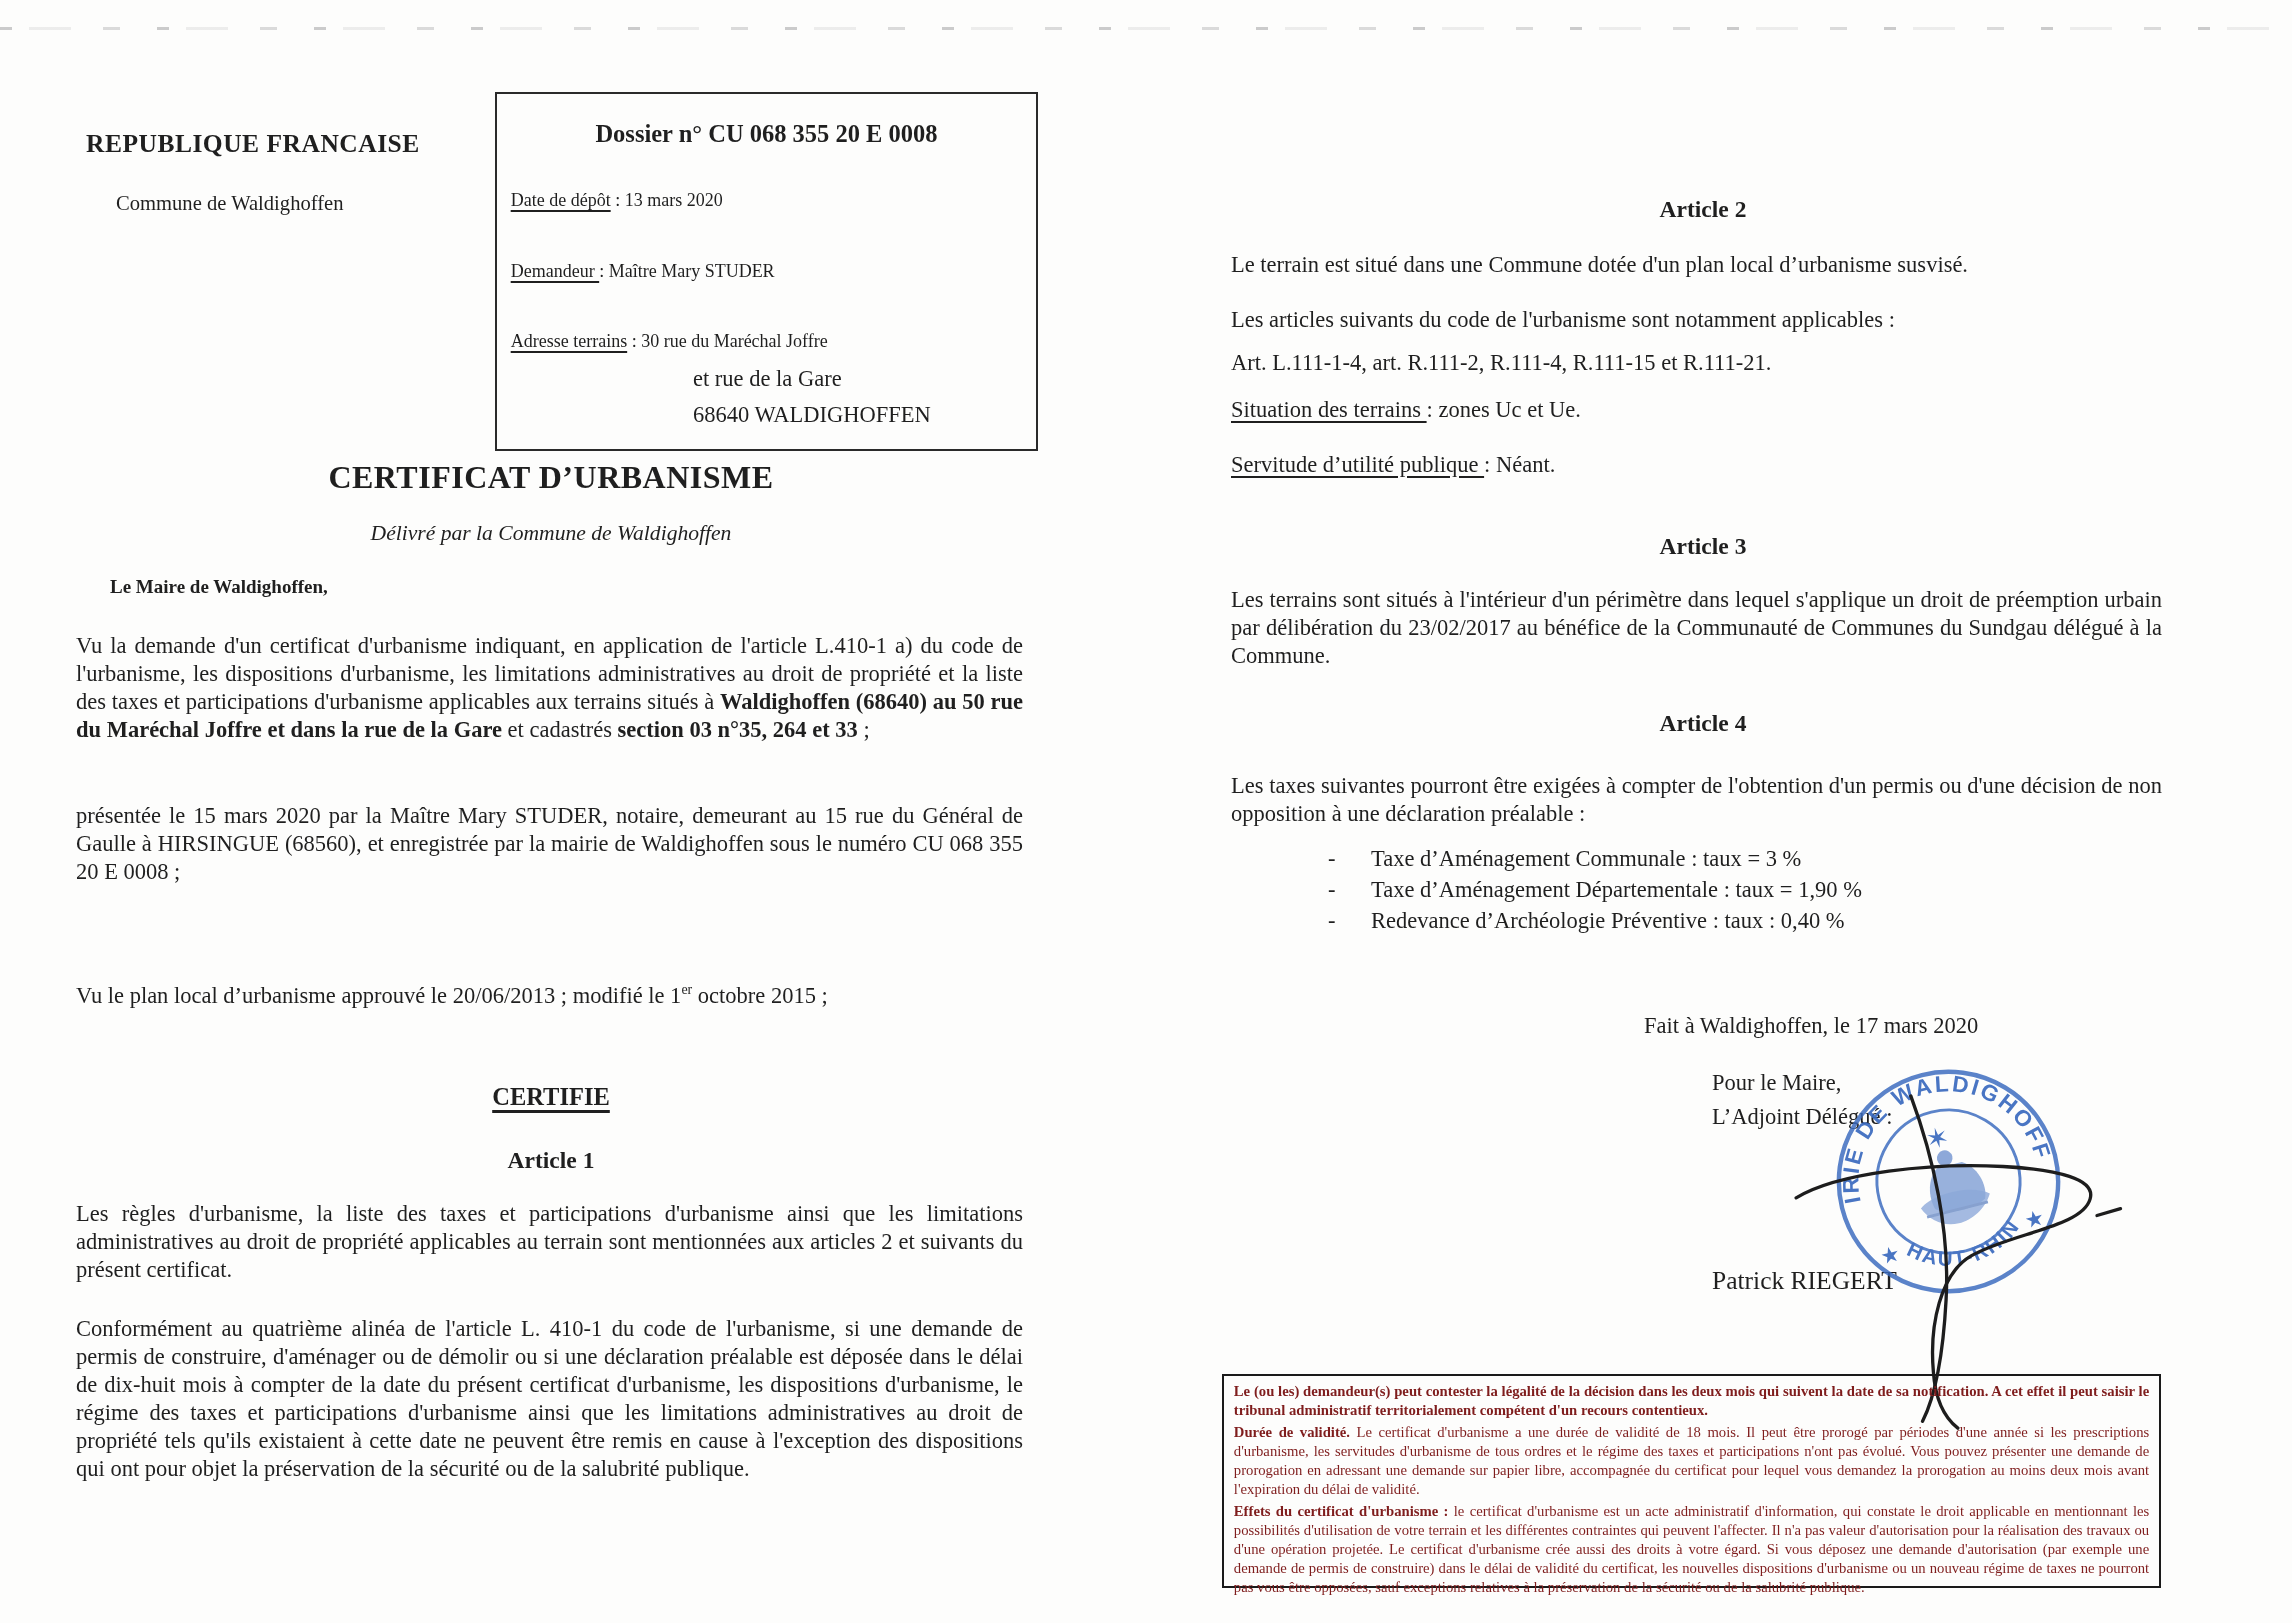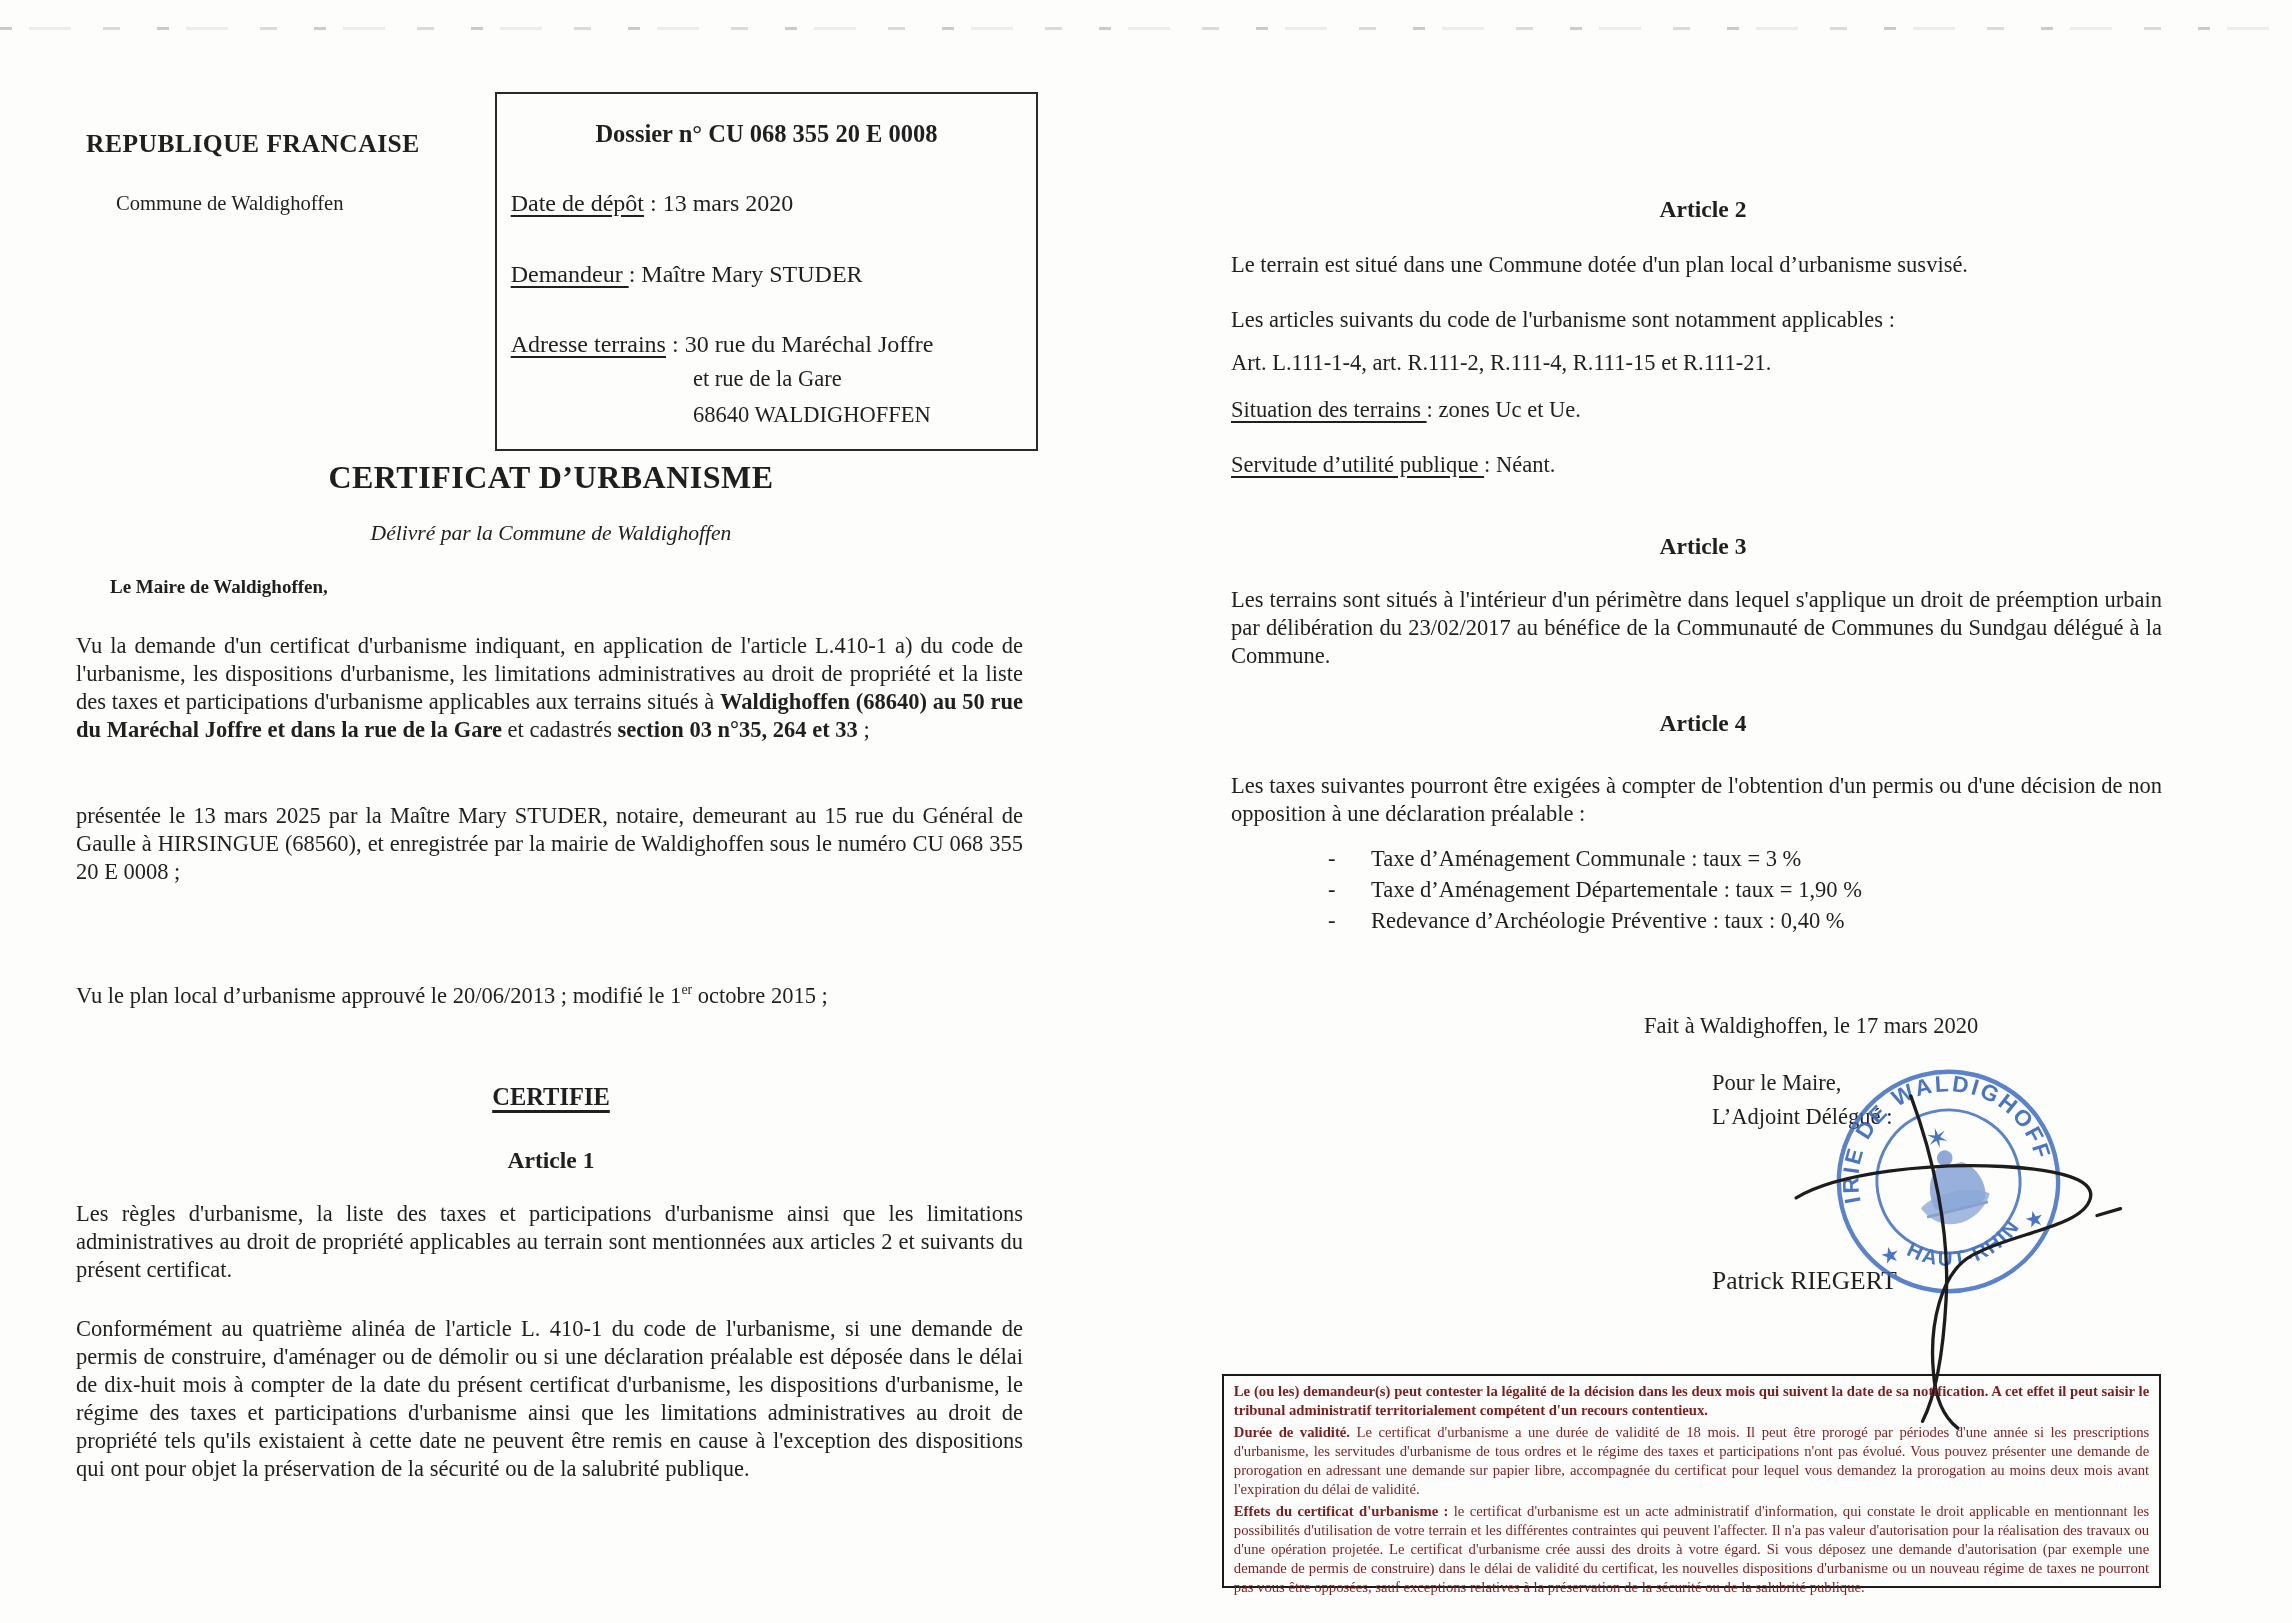--- a/index.html
+++ b/index.html
@@ -22,21 +22,21 @@
       rgba(50,50,55,.55) 0 11.8px, rgba(0,0,0,0) 11.8px 29px,
       rgba(50,50,55,.18) 29px 71px, rgba(0,0,0,0) 71px 103px,
       rgba(50,50,55,.38) 103px 120px, rgba(0,0,0,0) 120px 157px);
   }
   
   .rf{left:86px;top:129px;width:372px;font-size:25.5px;font-weight:bold;letter-spacing:0.5px;}
   .commune{left:116px;top:192px;font-size:20.6px;}
   
   .dossier{left:495px;top:92px;width:539px;height:355px;border:2px solid #2a2a2a;}
   .dossier .d-title{position:absolute;left:0;top:25.5px;width:100%;text-align:center;font-size:24.5px;font-weight:bold;}
-  .d-row{position:absolute;left:13.7px;font-size:24px;}
+  .d-row{position:absolute;left:13.7px;font-size:18px;}
   .d-date{top:96px;}
   .d-dem{top:167px;}
   .d-addr{top:237px;}
   .d-addr2{position:absolute;left:196px;top:272px;font-size:22.5px;}
   .d-addr3{position:absolute;left:196px;top:308px;font-size:22.5px;}
   
   .main-title{left:61px;top:459px;width:980px;font-size:32px;font-weight:bold;letter-spacing:0.5px;}
   .sub-title{left:61px;top:521px;width:980px;font-size:21.6px;font-style:italic;}
   .salutation{left:78px;top:576px;font-size:19px;font-weight:bold;margin-left:32px;}
   .p1{left:76px;top:632px;width:947px;}
@@ -94,21 +94,21 @@
     <div class="d-addr2">et rue de la Gare</div>
     <div class="d-addr3">68640 WALDIGHOFFEN</div>
   </div>
 
   <div class="abs main-title center">CERTIFICAT D’URBANISME</div>
   <div class="abs sub-title center">Délivré par la Commune de Waldighoffen</div>
   <div class="abs salutation">Le Maire de Waldighoffen,</div>
 
   <p class="abs p1 j body-txt" style="margin:0"><span>Vu la demande d'un certificat d'urbanisme indiquant, en application de l'article L.410-1 a) du code de l'urbanisme, les dispositions d'urbanisme, les limitations administratives au droit de propriété et la liste des taxes et participations d'urbanisme applicables aux terrains situés à </span><span class="b">Waldighoffen (68640) au 50 rue du Maréchal Joffre et dans la rue de la Gare</span><span> et cadastrés </span><span class="b">section 03 n°35, 264 et 33</span><span> ;</span></p>
 
-  <p class="abs p2 j body-txt" style="margin:0">présentée le 13 mars 2025 par la Maître Mary STUDER, notaire, demeurant au 15 rue du Général de Gaulle à HIRSINGUE (68560), et enregistrée par la mairie de Waldighoffen sous le numéro CU 068 355 20 E 0008 ;</p>
+  <p class="abs p2 j body-txt" style="margin:0">présentée le 15 mars 2020 par la Maître Mary STUDER, notaire, demeurant au 15 rue du Général de Gaulle à HIRSINGUE (68560), et enregistrée par la mairie de Waldighoffen sous le numéro CU 068 355 20 E 0008 ;</p>
 
 
   <p class="abs vu2 small-line" style="margin:0"><span>Vu le plan local d’urbanisme approuvé le 20/06/2013 ; modifié le 1</span><sup>er</sup><span> octobre 2015 ;</span></p>
 
   <div class="abs certifie center"><span>CERTIFIE</span></div>
   <div class="abs art1-h center">Article 1</div>
 
   <p class="abs a1p1 j body-txt" style="margin:0">Les règles d'urbanisme, la liste des taxes et participations d'urbanisme ainsi que les limitations administratives au droit de propriété applicables au terrain sont mentionnées aux articles 2 et suivants du présent certificat.</p>
   <p class="abs a1p2 j body-txt" style="margin:0">Conformément au quatrième alinéa de l'article L. 410-1 du code de l'urbanisme, si une demande de permis de construire, d'aménager ou de démolir ou si une déclaration préalable est déposée dans le délai de dix-huit mois à compter de la date du présent certificat d'urbanisme, les dispositions d'urbanisme, le régime des taxes et participations d'urbanisme ainsi que les limitations administratives au droit de propriété tels qu'ils existaient à cette date ne peuvent être remis en cause à l'exception des dispositions qui ont pour objet la préservation de la sécurité ou de la salubrité publique.</p>
 

